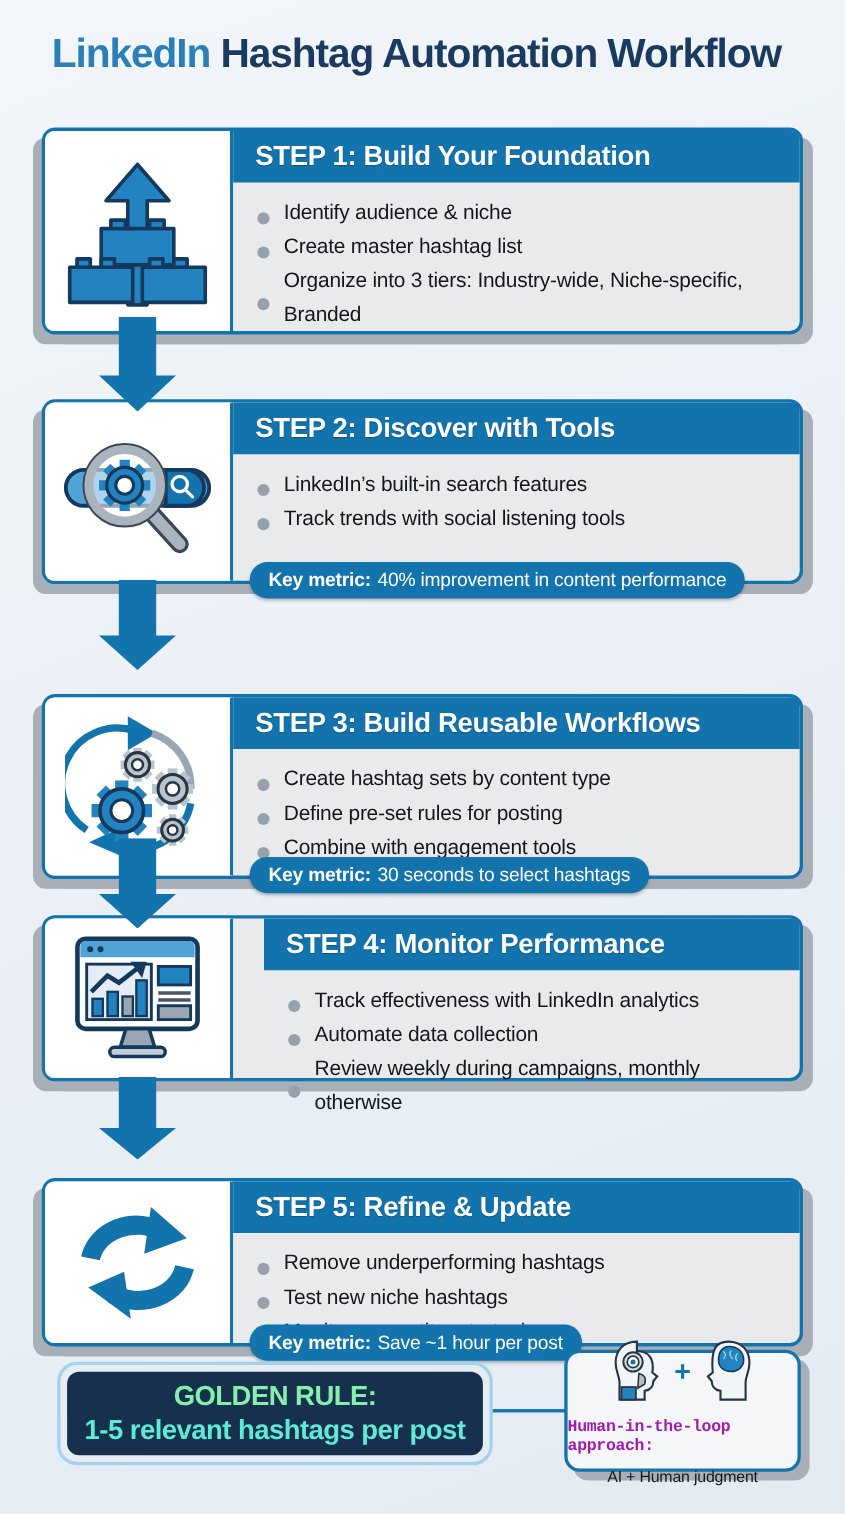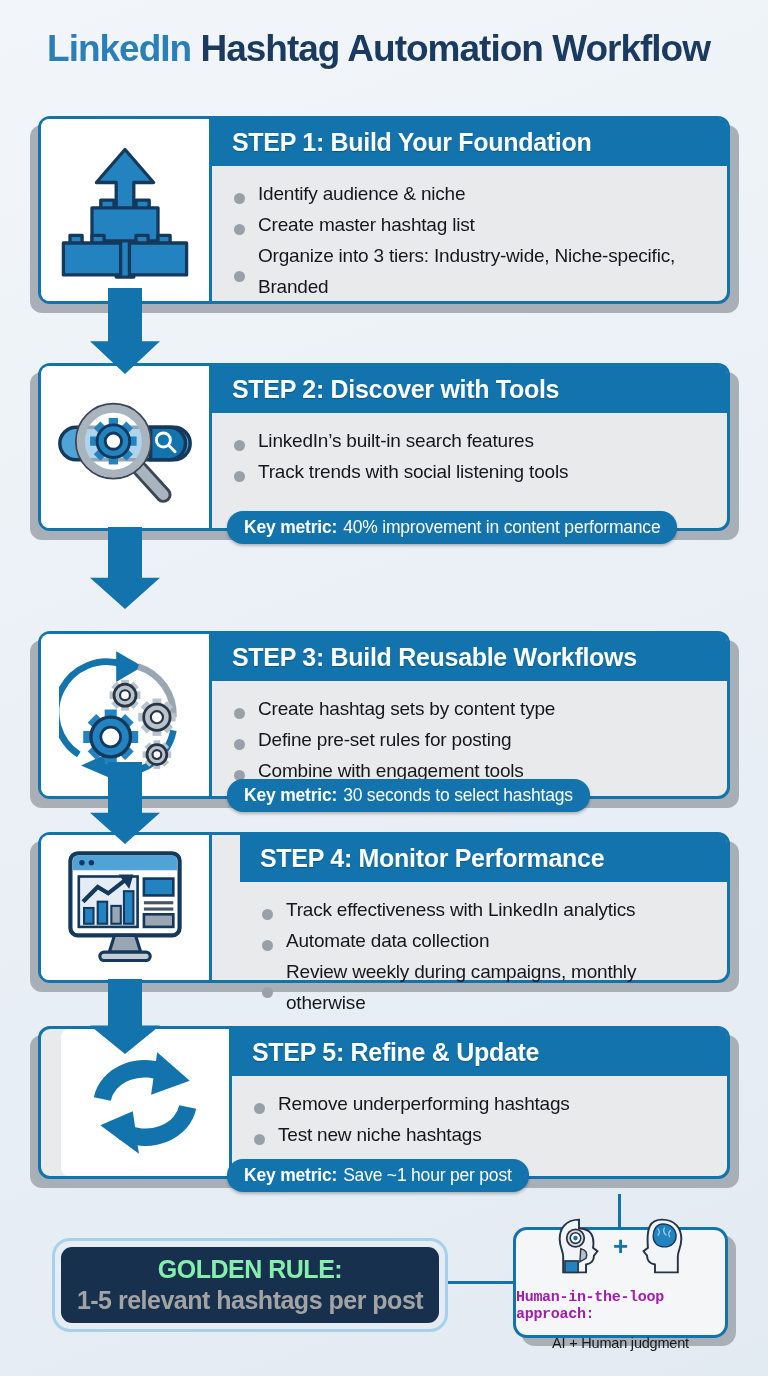--- a/index.html
+++ b/index.html
@@ -54,21 +54,21 @@
   .golden-outer{
     left:52px;top:1238px;width:396px;height:94px;box-sizing:border-box;
     border:3px solid #a5d2ea;border-radius:18px;padding:6px;z-index:2;
   }
   .golden-inner{
     width:100%;height:100%;box-sizing:border-box;background:#16304e;
     border-radius:11px;display:flex;flex-direction:column;
     align-items:center;justify-content:center;
   }
   .golden-label{color:#86efac;font-weight:bold;font-size:25px;letter-spacing:-.5px;}
-  .golden-value{color:#a3a3a3;font-weight:bold;font-size:25px;letter-spacing:-.5px;margin-top:2px;}
+  .golden-value{color:#5eead4;font-weight:bold;font-size:25px;letter-spacing:-.5px;margin-top:2px;}
   .hil-box{
     left:513px;top:1227px;width:215px;height:111px;box-sizing:border-box;
     background:#f4f6f7;border:3px solid #1273ad;border-radius:14px;
     box-shadow:8px 8px 0 #a8afb7;z-index:2;
     display:flex;flex-direction:column;align-items:center;justify-content:center;
   }
   .hil-icons{display:flex;align-items:center;gap:8px;margin-top:2px;}
   .hil-plus{color:#1273ad;font-size:26px;font-weight:bold;line-height:1;}
   .hil-title{font-size:15px;font-weight:bold;color:#a21caf;margin-top:14px;letter-spacing:-.3px;font-family:Liberation Mono, monospace;}
   .hil-sub{font-size:14.5px;color:#14181d;margin-top:12px;letter-spacing:-.2px;}
@@ -278,21 +278,21 @@
     </div>
   </div>
 </div>
 
 <div class="abs flow-arrow" style="top:979px;height:75px;">
   <svg viewBox="0 0 70 100" preserveAspectRatio="none">
       <polygon points="18,0 52,0 52,62 70,62 35,100 0,62 18,62" fill="#1273ad"></polygon>
     </svg>
 </div>
 
-<div class="abs card" style="top:1026px;height:153px;padding-left:20px;">
+<div class="abs card" style="top:1071px;height:153px;">
   <div class="icon-box">
     <svg width="122" height="122" viewBox="0 0 120 120">
       <path d="M18,56 A42,36 0 0 1 82,32" fill="none" stroke="#1273ad" stroke-width="17"></path>
       <polygon points="72,10 104,38 66,52" fill="#1273ad"></polygon>
       <path d="M102,64 A42,36 0 0 1 38,88" fill="none" stroke="#1273ad" stroke-width="17"></path>
       <polygon points="48,68 16,82 54,110" fill="#1273ad"></polygon>
     </svg>
   </div>
   <div class="card-right">
     <div class="card-header">STEP 5: Refine &amp; Update</div>

